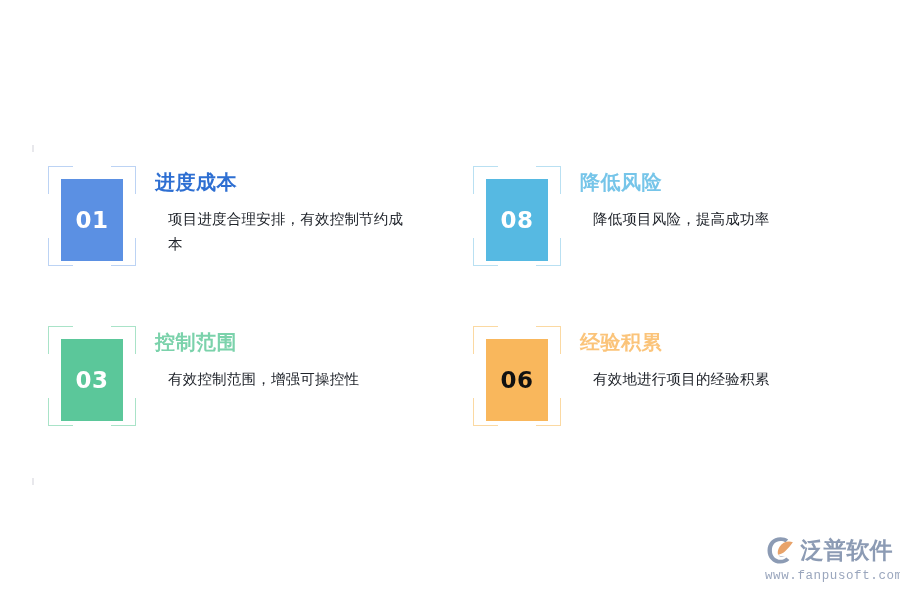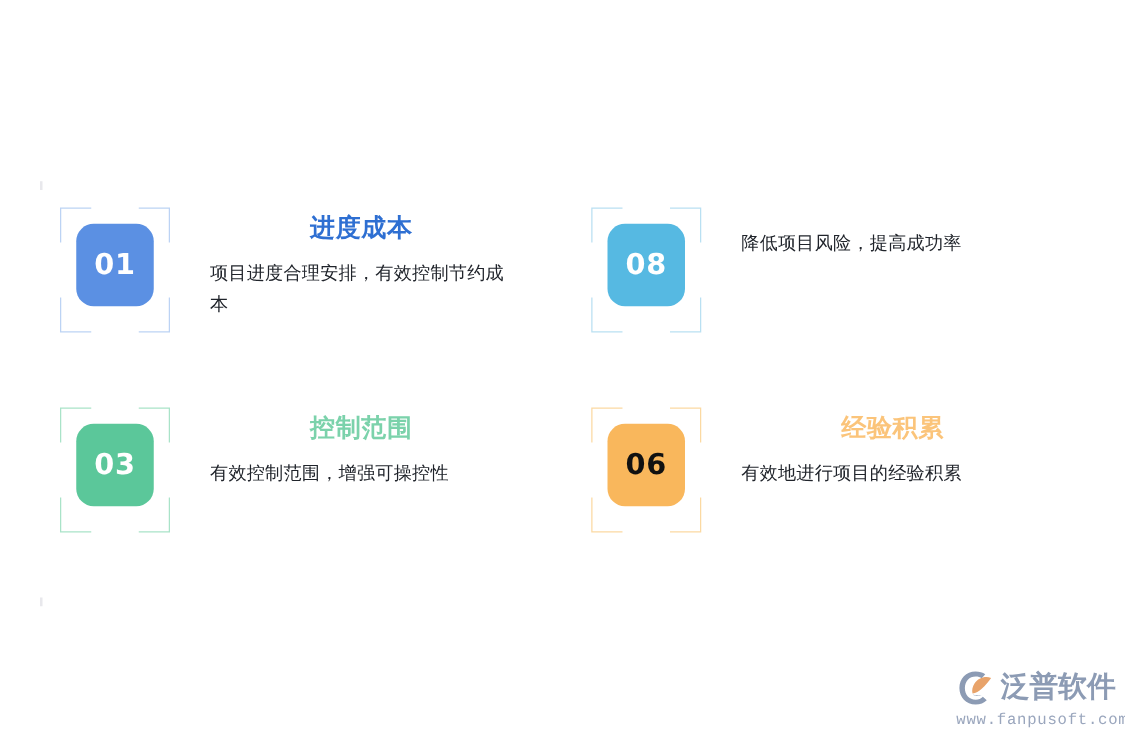--- a/index.html
+++ b/index.html
@@ -87,26 +87,25 @@
     left: -3px;
     width: 5px;
     box-shadow: 87px 0 0 0 #ffffff;
   }
 
   .numbox {
     position: absolute;
     left: 13px;
     top: 13px;
     width: 62px;
-    height: 66px;
+    height: 82px;
     background: var(--fill);
     display: flex;
     align-items: center;
     justify-content: center;
-    border-radius: 14px;
   }
   .numbox .num {
     font-family: "DejaVu Sans", sans-serif;
     font-size: 23px;
     font-weight: bold;
     letter-spacing: 0.5px;
     color: var(--numcolor);
     line-height: 1;
   }
 
@@ -118,21 +117,20 @@
   }
   .title {
     font-family: "DejaVu Sans", "Liberation Sans", sans-serif;
     font-size: 20px;
     font-weight: bold;
     color: var(--title);
     line-height: 1.2;
     margin: 0 0 11px 0;
     letter-spacing: 0.5px;
     white-space: nowrap;
-    text-align: center;
   }
   .desc {
     font-family: "DejaVu Sans", "Liberation Sans", sans-serif;
     font-size: 14.5px;
     color: #20242b;
     line-height: 1.75;
     margin: 13px;
     letter-spacing: 0.2px;
   }
 
@@ -199,20 +197,21 @@
     </div>
 
     <div class="card c1" style="--fill: #56B9E2; --frame: #b9e0f2; --title: #76C5E9; --numcolor: #ffffff;">
       <div class="badge">
         <div class="frame"></div>
         <div class="numbox">
           <span class="num">08</span>
         </div>
       </div>
       <div class="body">
+        <h3 class="title">降低风险</h3>
         <p class="desc">降低项目风险，提高成功率</p>
       </div>
     </div>
 
     <div class="card c2" style="--fill: #5BC79A; --frame: #a9e3c8; --title: #7BD2AB; --numcolor: #ffffff;">
       <div class="badge">
         <div class="frame"></div>
         <div class="numbox">
           <span class="num">03</span>
         </div>

